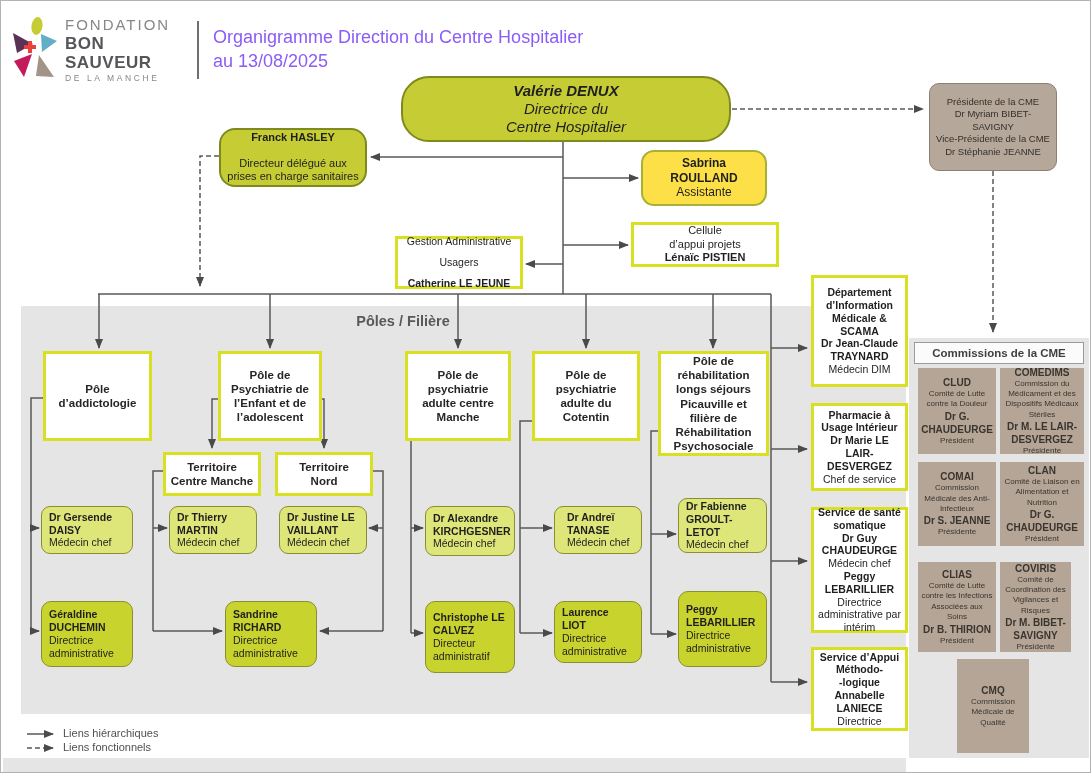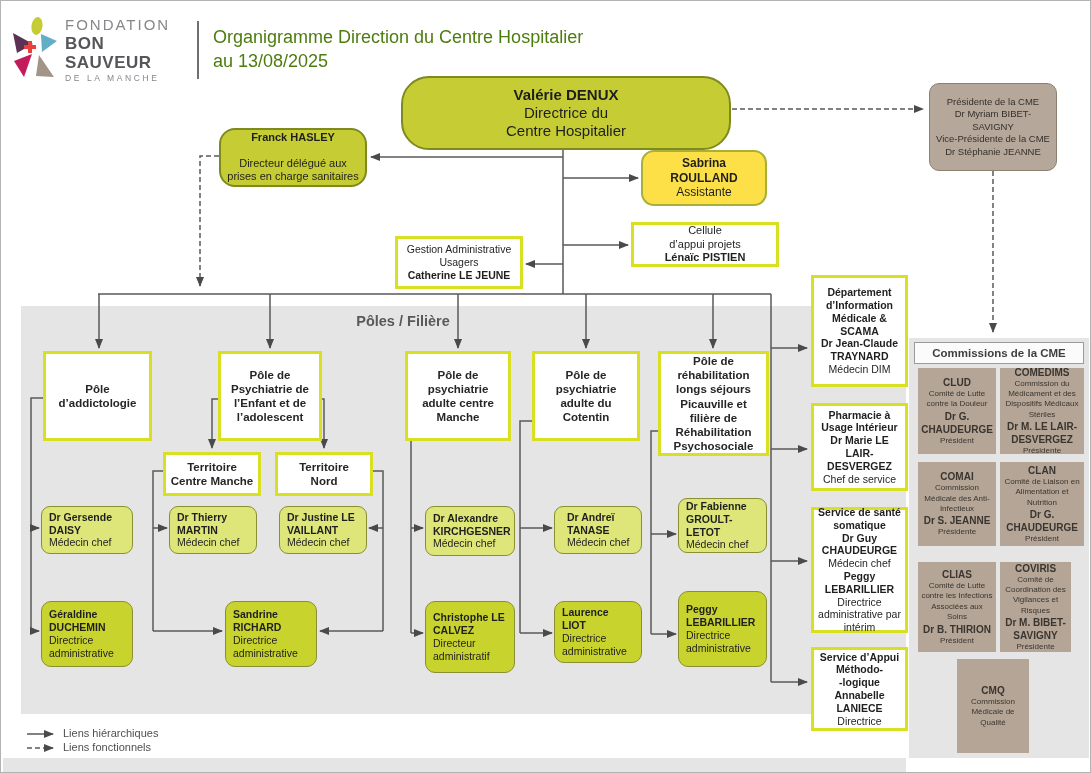--- a/index.html
+++ b/index.html
@@ -13,21 +13,21 @@
   .lightperson{background:#dee579;border:1.5px solid #8a8f33;border-radius:9px;text-align:left;padding:5px 7px;font-size:10.5px;}
   .darkperson{background:#c9d32e;border:1.5px solid #8a8f33;border-radius:10px;text-align:left;padding:18px 7px;font-size:10.5px;}
   .tanbox{background:#b5a79a;border:1.5px solid #8e8071;border-radius:10px;font-size:9.5px;color:#35302b;line-height:1.3;}
   .commission{background:#b4a597;color:#3a352f;font-size:8px;line-height:1.3;padding:4px 3px;}
   .commission .ln.b{font-size:10px;}
   .ln{display:block;}
   .ln.b{font-weight:bold;}
   .vd-title{font-size:15px;}
   .pole{font-weight:bold;font-size:11.5px;color:#262626;}
   .sec-title{font-weight:bold;font-size:14.5px;color:#595959;text-align:center;}
-  .hdr-title{font-size:18px;color:#4d7c0f;line-height:1.35;}
+  .hdr-title{font-size:18px;color:#8b5cf6;line-height:1.35;}
   .logo-f{font-size:15px;color:#85878a;letter-spacing:2px;line-height:1.1;}
   .logo-b{font-size:17px;font-weight:bold;color:#55565a;letter-spacing:0.5px;line-height:1.15;}
   .logo-m{font-size:8.5px;color:#85878a;letter-spacing:2.6px;line-height:1.3;}
   .legend-txt{font-size:11px;color:#4f4f4f;}
   svg.wires{position:absolute;left:0;top:0;pointer-events:none;}
 </style>
 </head>
 <body>
 
 <div id="page">
@@ -104,39 +104,39 @@
       <div class="logo-b">BON SAUVEUR</div>
       <div class="logo-m">DE LA MANCHE</div>
     </div>
   </div>
   <div class="abs" style="left:196px;top:20px;width:2px;height:58px;background:#6d6e71;"></div>
   <div class="abs hdr-title" style="left:212px;top:24px;width:640px;">
     <div>Organigramme Direction du Centre Hospitalier</div>
     <div>au 13/08/2025</div>
   </div>
 
-  <div class="box green vd-title" style="left:400px;top:75px;width:330px;height:74px;border-radius:28px;">
+  <div class="box green vd-title" style="left:400px;top:75px;width:330px;height:66px;border-radius:28px;font-style:italic;">
       <div class="ln b">Valérie DENUX</div>
       <div class="ln">Directrice du</div>
       <div class="ln">Centre Hospitalier</div>
     </div>
   <div class="box tanbox" style="left:928px;top:82px;width:128px;height:88px;">
       <div class="ln">Présidente de la CME</div>
       <div class="ln">Dr Myriam BIBET-SAVIGNY</div>
       <div class="ln">Vice-Présidente de la CME Dr Stéphanie JEANNE</div>
     </div>
   <div class="box green" style="left:218px;top:127px;width:148px;height:59px;border-radius:16px;font-size:11px;gap:12px;">
       <div class="ln b">Franck HASLEY</div>
       <div class="ln">Directeur délégué aux prises en charge sanitaires</div>
     </div>
   <div class="box palegreen" style="left:640px;top:149px;width:126px;height:56px;font-size:12px;">
       <div class="ln b">Sabrina ROULLAND</div>
       <div class="ln">Assistante</div>
     </div>
-  <div class="box whitebox" style="left:394px;top:235px;width:128px;height:53px;font-size:10.5px;">
+  <div class="box whitebox" style="left:394px;top:235px;width:128px;height:53px;font-size:10.5px;gap:8px;">
       <div class="ln">Gestion Administrative</div>
       <div class="ln">Usagers</div>
       <div class="ln b">Catherine LE JEUNE</div>
     </div>
   <div class="box whitebox" style="left:630px;top:221px;width:148px;height:45px;font-size:11px;">
       <div class="ln">Cellule</div>
       <div class="ln">d’appui projets</div>
       <div class="ln b">Lénaïc PISTIEN</div>
     </div>
 

